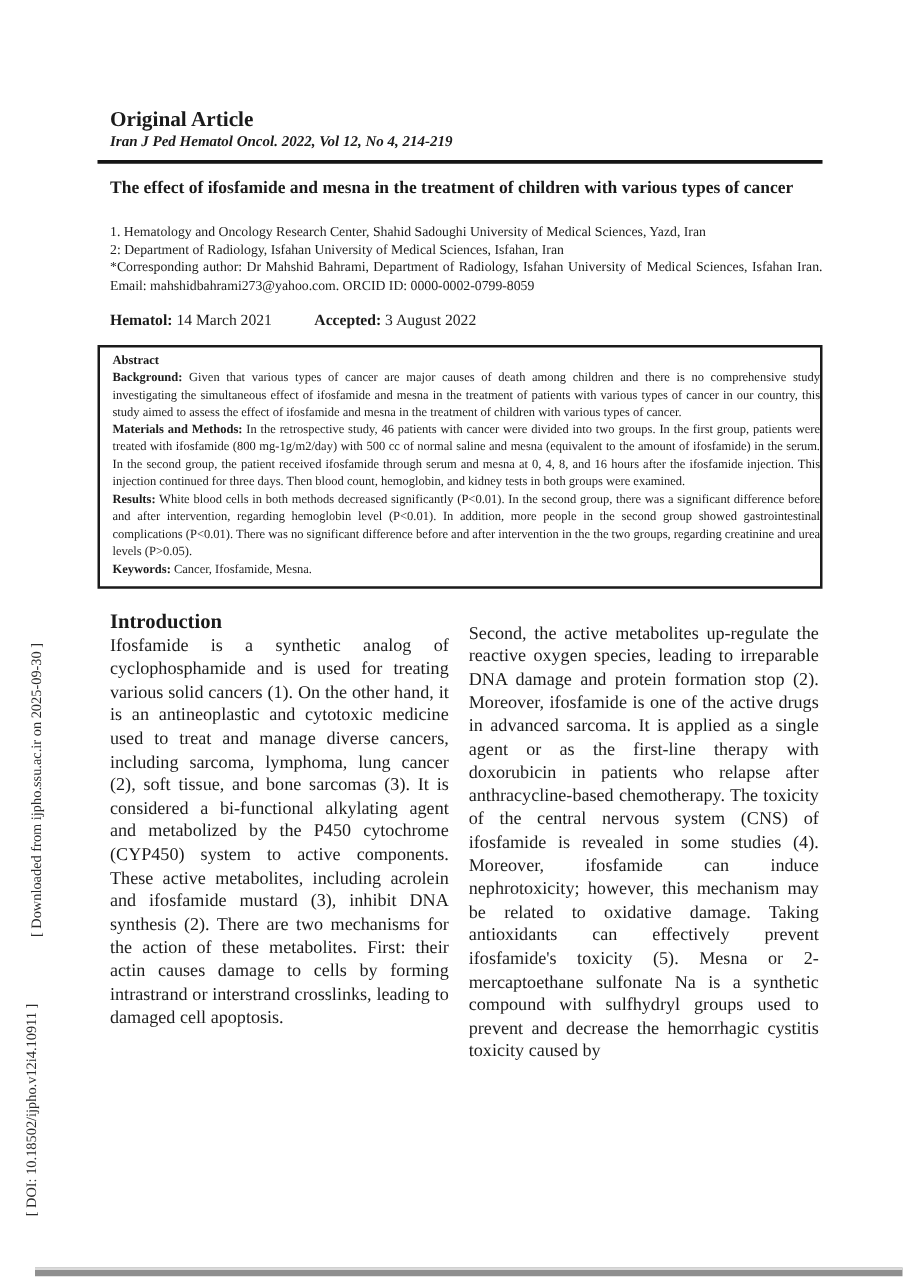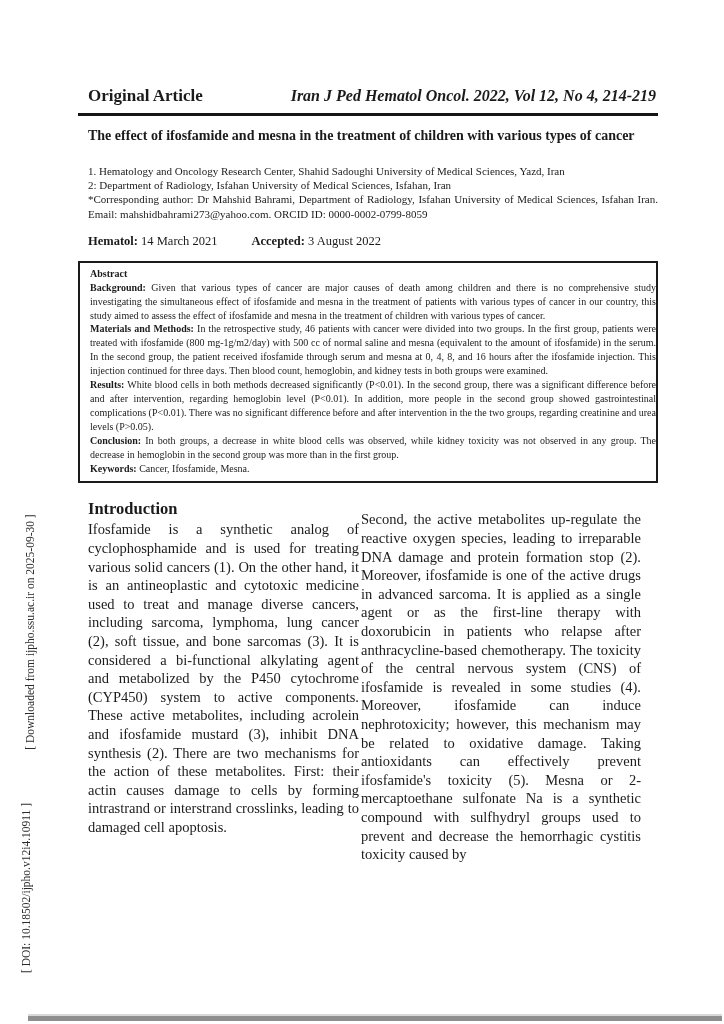--- a/index.html
+++ b/index.html
@@ -22,26 +22,27 @@
   .note-downloaded{top:632px;left:30px;}
   .note-doi{top:888px;left:26px;}
 
   .main{
     position:absolute;
     left:78px;top:86px;
     width:580px;
   }
   .header-row{
     display:flex;
-    justify-content:space-between;
+    justify-content:flex-start;
     align-items:baseline;
     padding:0 2px 0 10px;
+    flex-direction:column;
   }
   .article-type{font-size:17px;font-weight:bold;}
-  .journal-ref{font-size:16px;font-weight:bold;font-style:italic;}
+  .journal-ref{font-size:12px;font-weight:bold;font-style:italic;}
   .rule{height:2.5px;background:#151515;margin-top:7px;}
   .title{
     margin:9px 0 0 10px;
     font-size:14px;font-weight:bold;
     line-height:22.5px;
     text-align:justify;
   }
   .authors{
     margin:21px 0 0 10px;
     font-size:13.5px;
@@ -63,21 +64,21 @@
     text-align:justify;
   }
   .abstract-box p{margin:0;}
   .abs-head{font-weight:bold;text-align:left;}
   .abs-sec b{font-weight:bold;}
 
   .cols{
     display:flex;
     margin-top:17px;
     margin-left:10px;
-    gap:2px;
+    gap:16px;
   }
   .col-left{width:271px;}
   .col-right{width:280px;}
   .cols h2{
     margin:0;
     font-size:16.5px;
     line-height:18px;
     font-weight:bold;
   }
   .cols p{
@@ -125,21 +126,20 @@
 
     <div class="dates">
       <span class="date-pair"><b>Hematol:</b> <span>14 March 2021</span></span><span class="date-pair"><b>Accepted:</b> <span>3 August 2022</span></span>
     </div>
 
     <div class="abstract-box">
       <p class="abs-head">Abstract</p>
       <p class="abs-sec"><b>Background:</b> <span>Given that various types of cancer are major causes of death among children and there is no comprehensive study investigating the simultaneous effect of ifosfamide and mesna in the treatment of patients with various types of cancer in our country, this study aimed to assess the effect of ifosfamide and mesna in the treatment of children with various types of cancer.</span></p>
       <p class="abs-sec"><b>Materials and Methods:</b> <span>In the retrospective study, 46 patients with cancer were divided into two groups. In the first group, patients were treated with ifosfamide (800 mg-1g/m2/day) with 500 cc of normal saline and mesna (equivalent to the amount of ifosfamide) in the serum. In the second group, the patient received ifosfamide through serum and mesna at 0, 4, 8, and 16 hours after the ifosfamide injection. This injection continued for three days. Then blood count, hemoglobin, and kidney tests in both groups were examined.</span></p>
       <p class="abs-sec"><b>Results:</b> <span>White blood cells in both methods decreased significantly (P&lt;0.01). In the second group, there was a significant difference before and after intervention, regarding hemoglobin level (P&lt;0.01). In addition, more people in the second group showed gastrointestinal complications (P&lt;0.01). There was no significant difference before and after intervention in the the two groups, regarding creatinine and urea levels (P&gt;0.05).</span></p>
-      <p class="abs-sec"><b>Conclusion:</b> <span>In both groups, a decrease in white blood cells was observed, while kidney toxicity was not observed in any group. The decrease in hemoglobin in the second group was more than in the first group.</span></p>
       <p class="abs-sec"><b>Keywords:</b> <span>Cancer, Ifosfamide, Mesna.</span></p>
     </div>
 
     <div class="cols">
       <div class="col col-left">
         <h2>Introduction</h2>
         <p>Ifosfamide is a synthetic analog of cyclophosphamide and is used for treating various solid cancers (1). On the other hand, it is an antineoplastic and cytotoxic medicine used to treat and manage diverse cancers, including sarcoma, lymphoma, lung cancer (2), soft tissue, and bone sarcomas (3). It is considered a bi-functional alkylating agent and metabolized by the P450 cytochrome (CYP450) system to active components. These active metabolites, including acrolein and ifosfamide mustard (3), inhibit DNA synthesis (2). There are two mechanisms for the action of these metabolites. First: their actin causes damage to cells by forming intrastrand or interstrand crosslinks, leading to damaged cell apoptosis.</p>
       </div>
       <div class="col col-right">
         <p>Second, the active metabolites up-regulate the reactive oxygen species, leading to irreparable DNA damage and protein formation stop (2). Moreover, ifosfamide is one of the active drugs in advanced sarcoma. It is applied as a single agent or as the first-line therapy with doxorubicin in patients who relapse after anthracycline-based chemotherapy. The toxicity of the central nervous system (CNS) of ifosfamide is revealed in some studies (4). Moreover, ifosfamide can induce nephrotoxicity; however, this mechanism may be related to oxidative damage. Taking antioxidants can effectively prevent ifosfamide's toxicity (5). Mesna or 2-mercaptoethane sulfonate Na is a synthetic compound with sulfhydryl groups used to prevent and decrease the hemorrhagic cystitis toxicity caused by</p>

